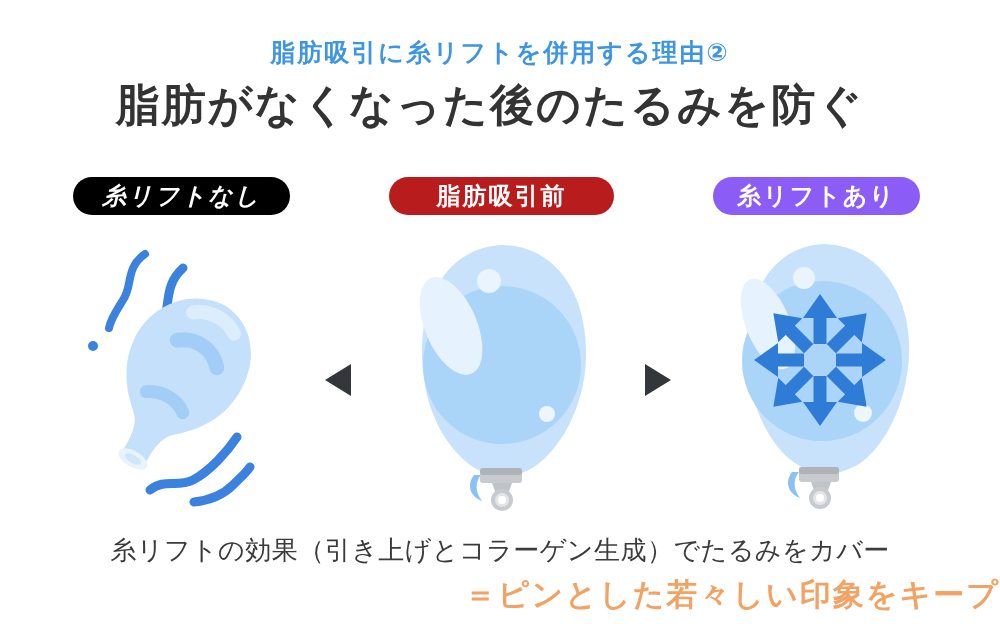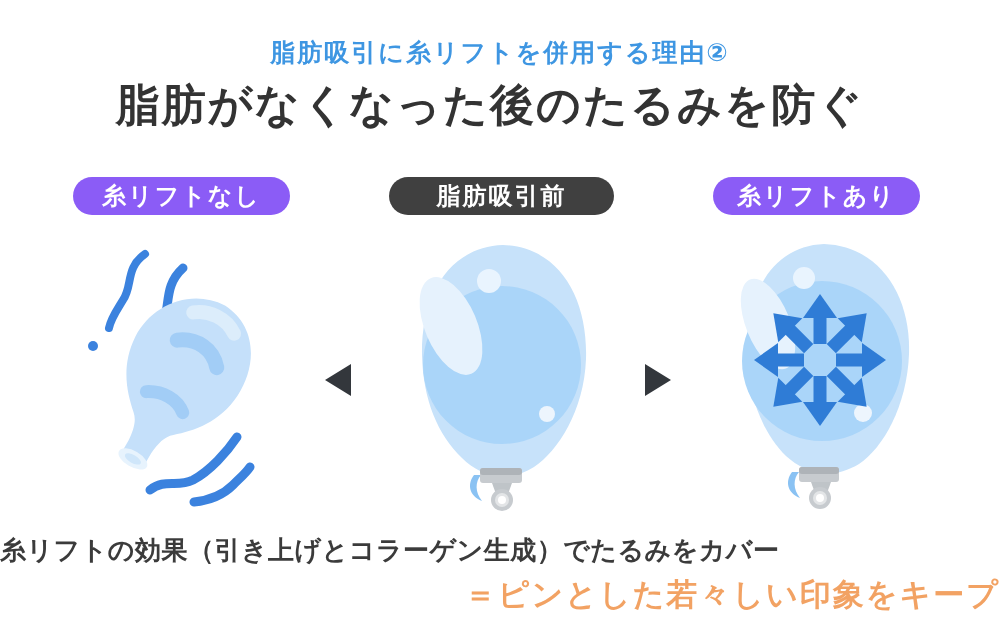--- a/index.html
+++ b/index.html
@@ -21,43 +21,44 @@
     text-align:center;
     font-size:44px;font-weight:800;letter-spacing:2px;
     color:#333333;
   }
   .badge{
     position:absolute;top:177px;height:38px;
     border-radius:19px;
     display:flex;align-items:center;justify-content:center;
     color:#ffffff;font-size:24px;font-weight:bold;letter-spacing:2px;
   }
-  .badge-gray{left:73px;width:217px;background:#8b5cf6;}
-  .badge-blue{left:389px;width:225px;background:#404040;}
+  .badge-gray{left:73px;width:217px;background:#000000;font-style:italic;}
+  .badge-blue{left:389px;width:225px;background:#b91c1c;}
   .badge-orange{left:713px;width:207px;background:#8b5cf6;}
   .illus{position:absolute;}
   .illus-left{left:65px;top:238px;}
   .illus-center{left:390px;top:237px;}
   .illus-right{left:716px;top:236px;}
   .tri{position:absolute;width:0;height:0;top:364px;}
   .tri-left{
     left:325px;
     border-top:16px solid transparent;
     border-bottom:16px solid transparent;
     border-right:26px solid #33373c;
   }
   .tri-right{
     left:645px;
     border-top:16px solid transparent;
     border-bottom:16px solid transparent;
     border-left:26px solid #33373c;
   }
   .footer-line1{
     position:absolute;top:533px;left:0;width:1000px;
-    font-size:26px;font-weight:700;letter-spacing:0.5px;
+    text-align:center;
+    font-size:26px;font-weight:400;letter-spacing:0.5px;
     color:#3b3b3b;
   }
   .footer-line2{
     position:absolute;top:574px;left:0;width:1000px;
     text-align:right;
     font-size:31px;font-weight:800;letter-spacing:2px;
     color:#f2a263;
   }
 </style>
 </head>

